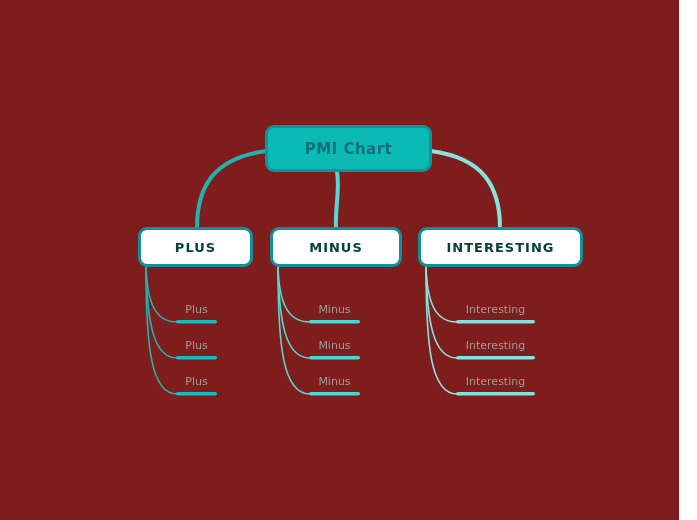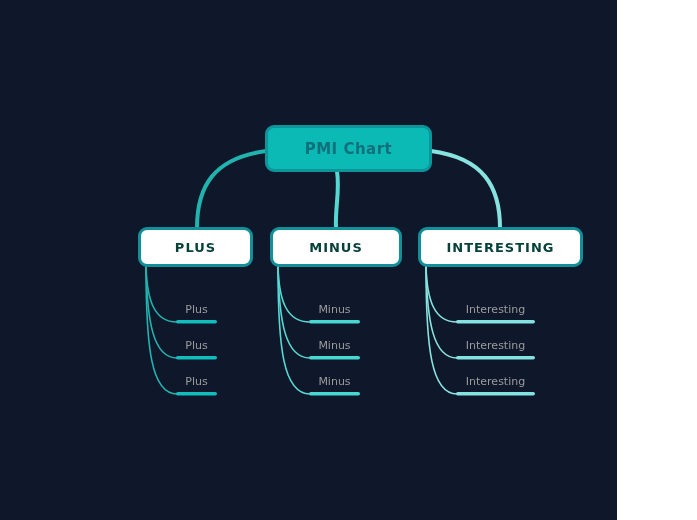--- a/index.html
+++ b/index.html
@@ -3,23 +3,23 @@
 <meta charset="utf-8">
 <style>
   html, body {
     margin: 0;
     padding: 0;
     background: #ffffff;
     font-family: "DejaVu Sans", "Liberation Sans", sans-serif;
   }
   .canvas {
     position: relative;
-    width: 617px;
+    width: 679px;
     height: 520px;
-    background: #0f172a;
+    background: #7f1d1d;
     overflow: hidden;
     text-decoration: underline;
   }
   .connector-layer {
     position: absolute;
     left: 0;
     top: 0;
     width: 697px;
     height: 520px;
   }

